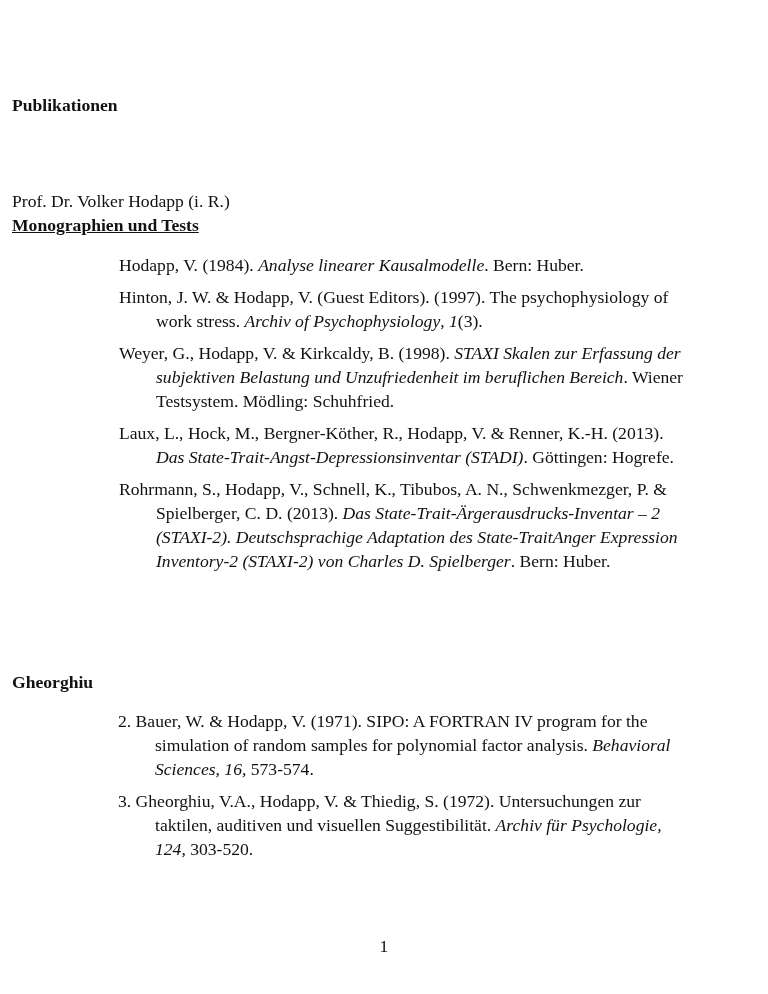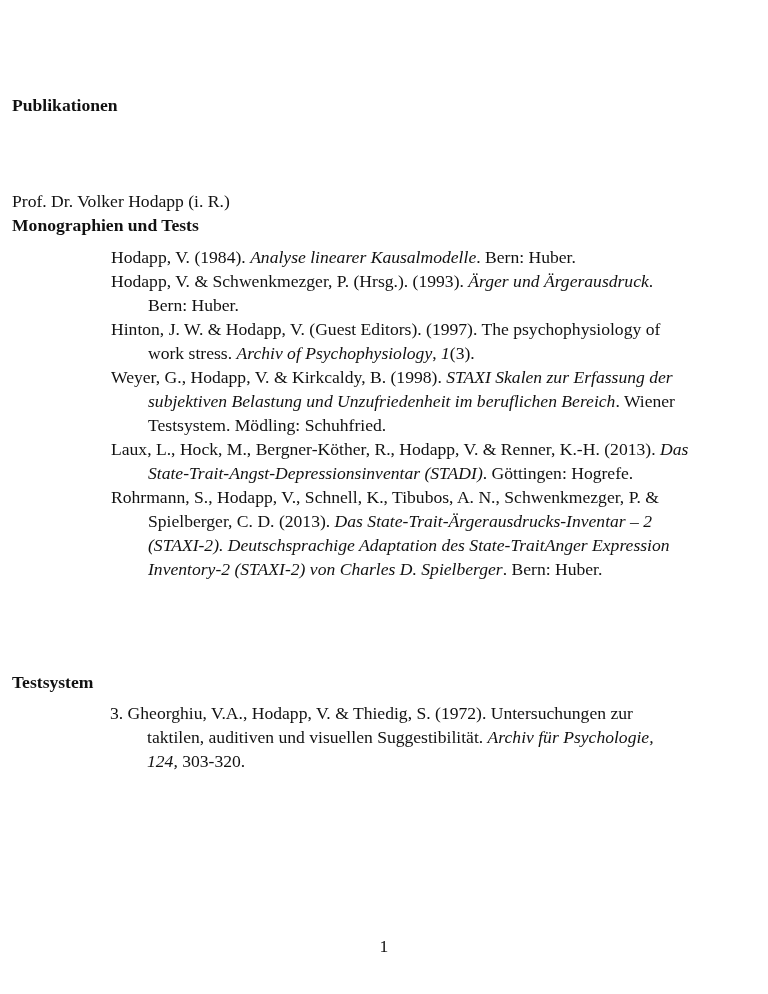--- a/index.html
+++ b/index.html
@@ -19,33 +19,33 @@
     }
     .center {
       position: absolute;
       left: 12px;
       width: 624px;
       text-align: left;
     }
     .bold { font-weight: bold; }
     .title { top: 93px; }
     .author { top: 141px; margin-top: 48px; }
-    .mono-head { top: 213px; }
+    .mono-head { top: 213px; text-decoration: underline; }
     .schriften-head { top: 670px; }
     .list {
       position: absolute;
       left: 111px;
       width: 580px;
     }
     .list.mono { top: 245px; }
     .list.schriften { top: 701px; left: 103px; }
     .entry {
       padding-left: 37px;
       text-indent: -37px;
-      margin: 0;
+      margin: 8px;
     }
     .list.schriften .entry {
       padding-left: 44px;
       text-indent: -37px;
     }
     .entry i { font-style: italic; }
     .pagenum {
       position: absolute;
       top: 934px;
       left: 0;
@@ -56,26 +56,26 @@
 </head>
 <body>
 
 <div class="center bold title">Publikationen</div>
 <div class="center author">Prof. Dr. Volker Hodapp (i. R.)</div>
 
 <div class="center bold mono-head">Monographien und Tests</div>
 
 <div class="list mono">
   <p class="entry"><span>Hodapp, V. (1984). </span><i>Analyse linearer Kausalmodelle</i><span>. Bern: Huber.</span></p>
-  <p class="entry"><span>Hodapp, V. &amp; Schwenkmezger, P. (Hrsg.). (1993). </span><i>Ärger und Ärgerausdruck</i><span>. Bern: Huber.</span></p>
   <p class="entry"><span>Hinton, J. W. &amp; Hodapp, V. (Guest Editors). (1997). The psychophysiology of work stress. </span><i>Archiv of Psychophysiology</i><span>, </span><i>1</i><span>(3).</span></p>
   <p class="entry"><span>Weyer, G., Hodapp, V. &amp; Kirkcaldy, B. (1998).  </span><i>STAXI Skalen zur Erfassung der subjektiven Belastung und Unzufriedenheit im beruflichen Bereich</i><span>. Wiener Testsystem. Mödling: Schuhfried.</span></p>
   <p class="entry"><span>Laux, L., Hock, M., Bergner-Köther, R., Hodapp, V. &amp; Renner, K.-H. (2013). </span><i>Das State-Trait-Angst-Depressionsinventar (STADI)</i><span>. Göttingen: Hogrefe.</span></p>
   <p class="entry"><span>Rohrmann, S., Hodapp, V., Schnell, K., Tibubos, A. N., Schwenkmezger, P. &amp; Spielberger, C. D. (2013). </span><i>Das State-Trait-Ärgerausdrucks-Inventar – 2 (STAXI-2). Deutschsprachige Adaptation des State-TraitAnger Expression Inventory-2 (STAXI-2) von Charles D. Spielberger</i><span>. Bern: Huber.</span></p>
 </div>
 
-<div class="center bold schriften-head">Testsystem</div>
+<div class="center bold schriften-head">Gheorghiu</div>
 
 <div class="list schriften">
-  <p class="entry"><span>3. Gheorghiu, V.A., Hodapp, V. &amp; Thiedig, S. (1972). Untersuchungen zur taktilen, auditiven und visuellen Suggestibilität. </span><i>Archiv für Psychologie, 124,</i><span> 303-320.</span></p>
+  <p class="entry"><span>2. Bauer, W. &amp; Hodapp, V. (1971). SIPO: A FORTRAN IV program for the simulation of random samples for polynomial factor analysis. </span><i>Behavioral Sciences, 16,</i><span> 573-574.</span></p>
+  <p class="entry"><span>3. Gheorghiu, V.A., Hodapp, V. &amp; Thiedig, S. (1972). Untersuchungen zur taktilen, auditiven und visuellen Suggestibilität. </span><i>Archiv für Psychologie, 124,</i><span> 303-520.</span></p>
 </div>
 
 <div class="pagenum">1</div>
 
 </body></html>

